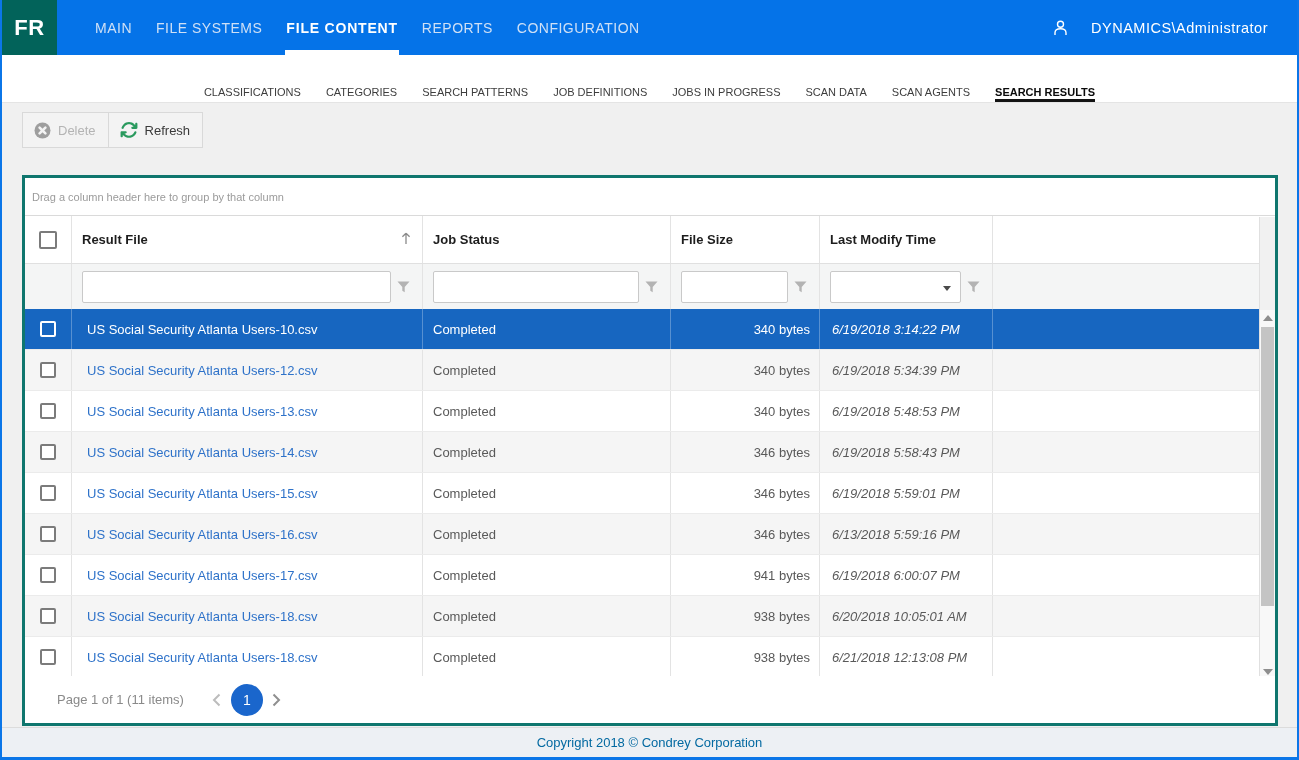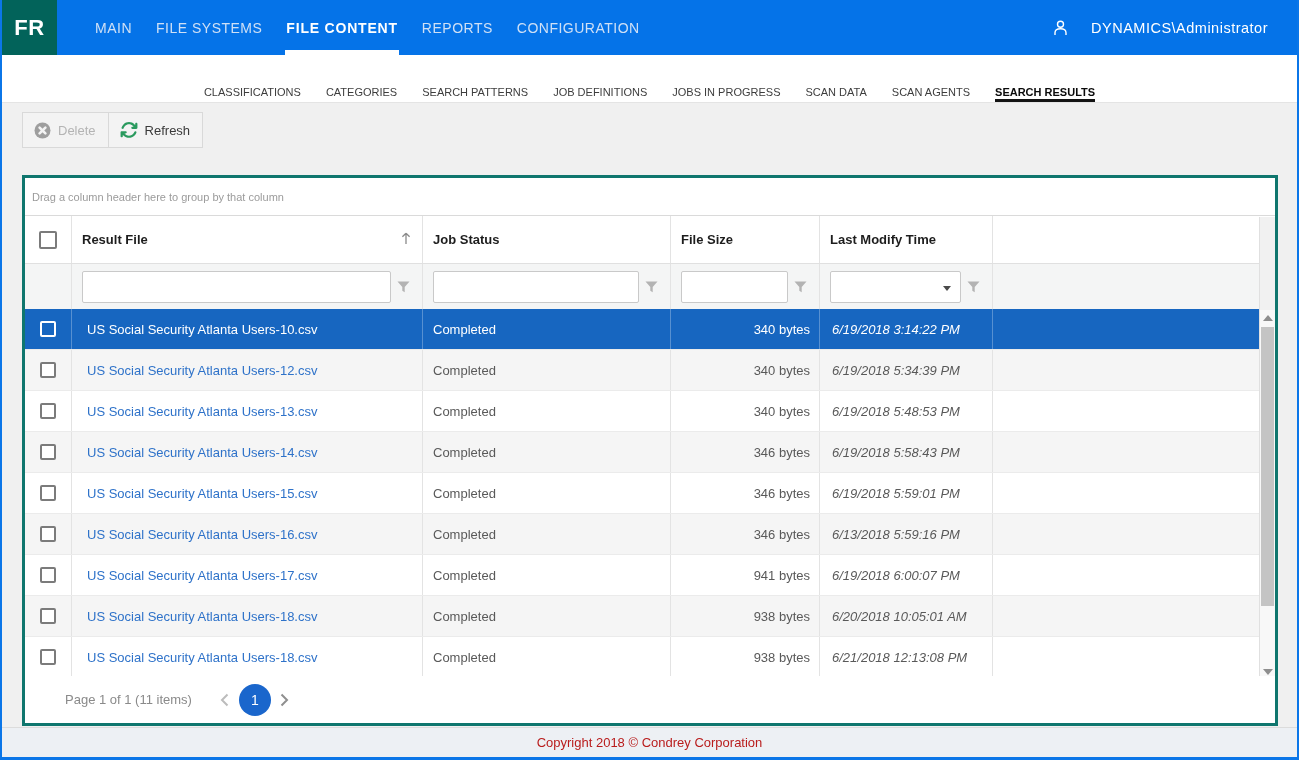--- a/index.html
+++ b/index.html
@@ -224,41 +224,41 @@
     position:absolute; left:1px; width:13px;
     top:110px; height:279px;
     background:#C4C4C4;
   }
 
   
   .pager {
     position:absolute; left:0; right:0; bottom:0; height:47px;
     background:#fff;
     display:flex; align-items:center;
-    padding-left:40px;
+    padding-left:32px;
     font-size:13px; color:#8A8A8A;
   }
   .pager .summary { margin-right:22px; }
   .pg-chev { display:flex; align-items:center; justify-content:center; width:22px; cursor:pointer; }
   .pg-bubble {
     width:32px; height:32px; border-radius:50%;
     background:#1A66CC; color:#fff;
     font-size:14px;
     display:flex; align-items:center; justify-content:center;
     margin:0 3px;
     cursor:pointer;
   }
 
   
   footer.copy {
     position:absolute; left:0; right:0; top:727px; height:30px;
     background:#EDF0F4;
     border-top:1px solid #DCDCDC;
     display:flex; align-items:center; justify-content:center;
-    color:#b91c1c; font-size:13px;
+    color:#0369a1; font-size:13px;
   }
 </style>
 </head>
 <body>
 
 <div class="page">
 
   <header class="topbar">
     <div class="logo">FR</div>
     <nav class="mainnav">

